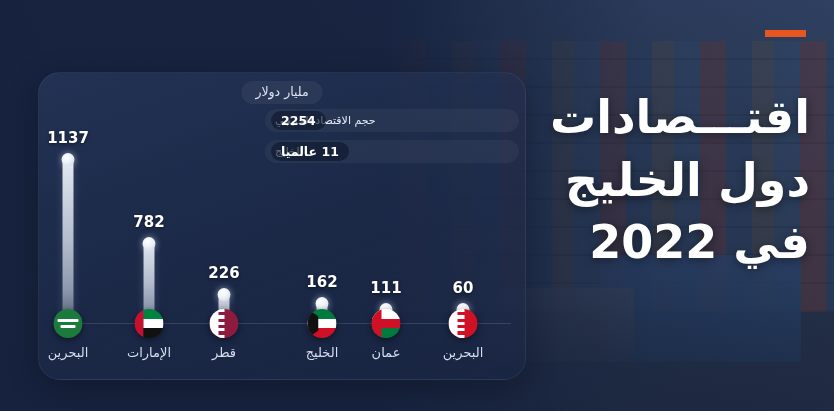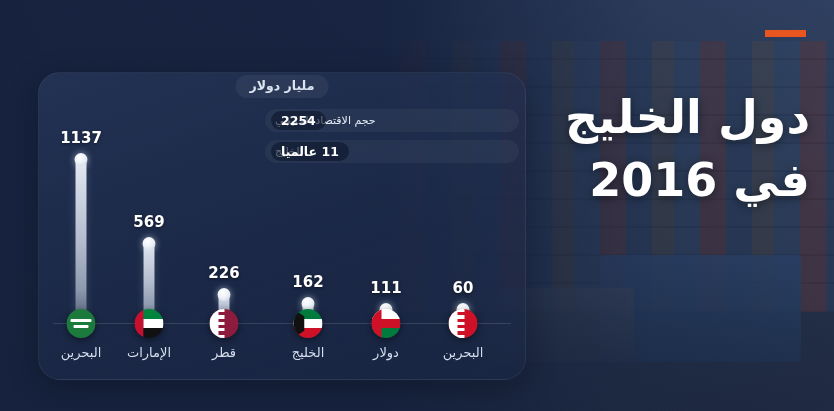--- a/index.html
+++ b/index.html
@@ -131,28 +131,27 @@
     border-radius: 22px;
     border: 1px solid rgba(255,255,255,.055);
     box-shadow: 0 8px 30px rgba(0,0,0,.25);
   }
 
   
   .unit-pill {
     position: absolute;
     left: 50%;
     transform: translateX(-50%);
-    top: 2px;
+    top: 8px;
     padding: 3px 14px 5px;
     border-radius: 12px;
     background: rgba(255,255,255,.055);
     color: #dce5f2;
     font-size: 12.5px;
     white-space: nowrap;
-    font-weight: bold;
   }
 
   
   .info-rows {
     position: absolute;
     right: 6px;
     top: 36px;
     width: 254px;
   }
   .info-row {
@@ -283,55 +282,56 @@
     <div class="containers"></div>
     <div class="truck-a"></div>
     <div class="truck-b"></div>
     <div class="truck-c"></div>
   </div>
   <div class="bg-tint"></div>
 
   <div class="accent-bar"></div>
 
   <div class="headline">
+    <span class="headline-line">اقتـــصادات</span>
     <span class="headline-line">دول الخليج</span>
-    <span class="headline-line">في 2016</span>
+    <span class="headline-line">في 2022</span>
   </div>
 
   <div class="card">
 
     <div class="unit-pill">مليار دولار</div>
 
     <div class="info-rows">
       <div class="info-row">
         <span class="info-badge">2254</span>
         <span class="info-label" style="margin-right:auto">حجم الاقتصاد الخليجي</span>
       </div>
       <div class="info-row">
         <span class="info-badge">11 عالميا</span>
         <span class="info-label" style="margin-right:auto">الخليج</span>
       </div>
     </div>
 
     <div class="plot">
       <div class="baseline"></div>
       <div id="bars">
-          <div class="bar-group" style="left: 14px; height: 306px;">
+          <div class="bar-group" style="left: 1px; height: 306px;">
             <div class="bar-value" style="top:56px">1137</div>
             <div class="bar-rod" style="top:82px;height:168px"></div>
             <div class="bar-knob" style="top:80px"></div>
             <div class="flag">
               <i style="inset:0;background:#1c7a3c"></i>
               <i style="left:15%;top:33%;width:70%;height:13%;background:#fff;border-radius:1px"></i>
               <i style="left:24%;top:56%;width:52%;height:8%;background:#fff;border-radius:1px"></i>
             </div>
             <div class="country-label">البحرين</div>
           </div>
           <div class="bar-group" style="left: 82px; height: 306px;">
-            <div class="bar-value" style="top:139.92612137203167px">569</div>
+            <div class="bar-value" style="top:139.92612137203167px">782</div>
             <div class="bar-rod" style="top:165.92612137203167px;height:84.07387862796833px"></div>
             <div class="bar-knob" style="top:163.92612137203167px"></div>
             <div class="flag">
               <i style="left:0;top:0;width:30%;height:100%;background:#c8102e"></i>
               <i style="left:30%;top:0;width:70%;height:33.4%;background:#00843d"></i>
               <i style="left:30%;top:33.4%;width:70%;height:33.3%;background:#ffffff"></i>
               <i style="left:30%;top:66.7%;width:70%;height:33.3%;background:#111111"></i>
             </div>
             <div class="country-label">الإمارات</div>
           </div>
@@ -339,21 +339,21 @@
             <div class="bar-value" style="top:190.60686015831135px">226</div>
             <div class="bar-rod" style="top:216.60686015831135px;height:33.39313984168865px"></div>
             <div class="bar-knob" style="top:214.60686015831135px"></div>
             <div class="flag">
               <i style="inset:0;background:#8d1b3d"></i>
               <i style="left:0;top:0;width:42%;height:100%;background:#ffffff"></i>
               <i style="left:30%;top:0;width:22%;height:100%;background:repeating-linear-gradient(180deg,#ffffff 0 11%,#8d1b3d 11% 22%)"></i>
             </div>
             <div class="country-label">قطر</div>
           </div>
-          <div class="bar-group" style="left: 241px; height: 306px;">
+          <div class="bar-group" style="left: 255px; height: 306px;">
             <div class="bar-value" style="top:200.06332453825857px">162</div>
             <div class="bar-rod" style="top:226.06332453825857px;height:23.936675461741427px"></div>
             <div class="bar-knob" style="top:224.06332453825857px"></div>
             <div class="flag">
               <i style="left:0;top:0;width:100%;height:33.4%;background:#007a3d"></i>
               <i style="left:0;top:33.4%;width:100%;height:33.3%;background:#ffffff"></i>
               <i style="left:0;top:66.7%;width:100%;height:33.3%;background:#ce1126"></i>
               <i style="left:0;top:0;width:38%;height:100%;background:#111111;clip-path:polygon(0 0,100% 26%,100% 74%,0 100%)"></i>
             </div>
             <div class="country-label">الخليج</div>
@@ -361,21 +361,21 @@
           <div class="bar-group" style="left: 319px; height: 306px; margin-top: 35px;">
             <div class="bar-value" style="top:206px">111</div>
             <div class="bar-rod" style="top:232px;height:18px"></div>
             <div class="bar-knob" style="top:230px"></div>
             <div class="flag">
               <i style="left:0;top:0;width:100%;height:33.4%;background:#ffffff"></i>
               <i style="left:0;top:33.4%;width:100%;height:33.3%;background:#ce1126"></i>
               <i style="left:0;top:66.7%;width:100%;height:33.3%;background:#007a3d"></i>
               <i style="left:0;top:0;width:34%;height:100%;background:#ce1126"></i>
             </div>
-            <div class="country-label">دولار</div>
+            <div class="country-label">عمان</div>
           </div>
           <div class="bar-group" style="left: 396px; height: 306px;">
             <div class="bar-value" style="top:206px">60</div>
             <div class="bar-rod" style="top:232px;height:18px"></div>
             <div class="bar-knob" style="top:230px"></div>
             <div class="flag">
               <i style="inset:0;background:#ce1126"></i>
               <i style="left:0;top:0;width:44%;height:100%;background:#ffffff"></i>
               <i style="left:32%;top:0;width:22%;height:100%;background:repeating-linear-gradient(180deg,#ffffff 0 11%,#ce1126 11% 22%)"></i>
             </div>

